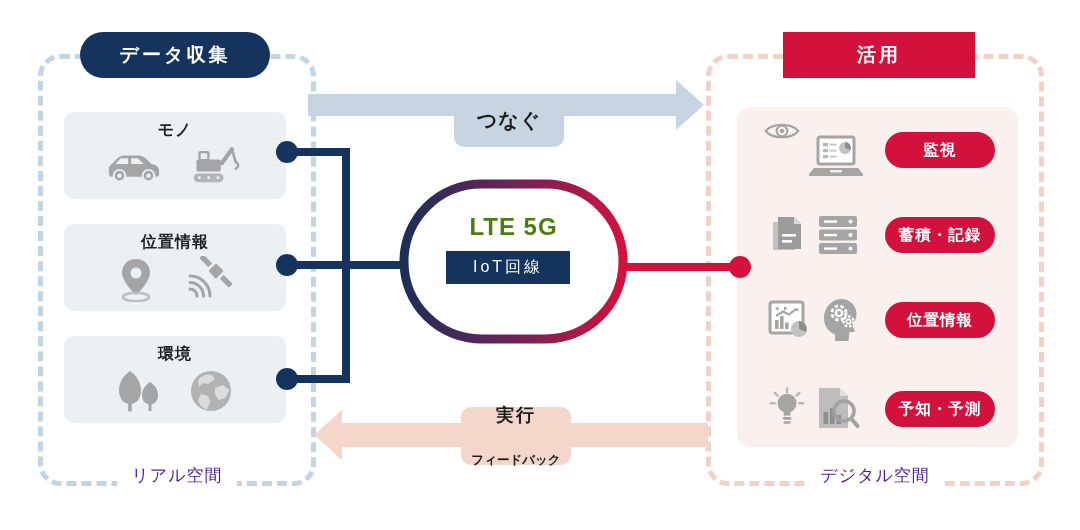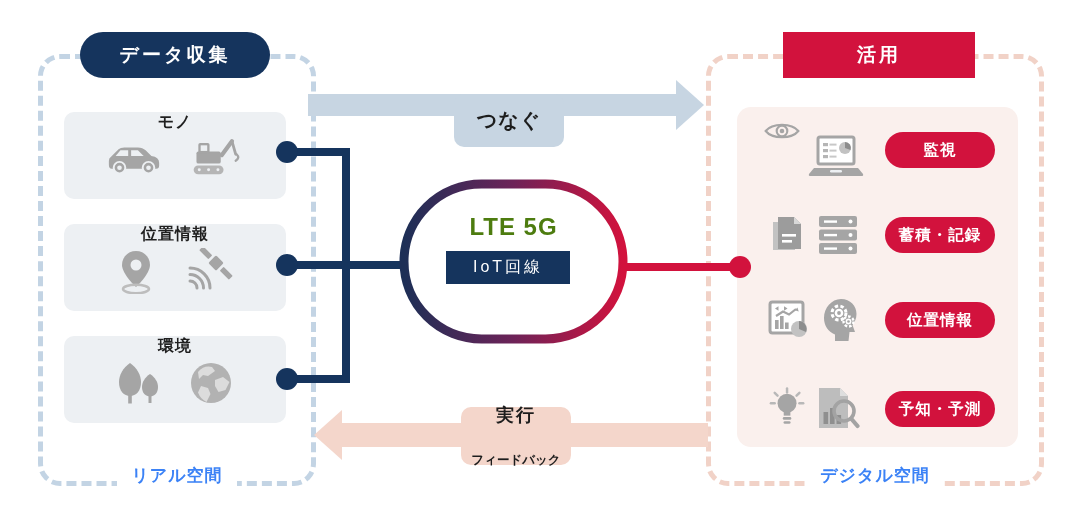--- a/index.html
+++ b/index.html
@@ -13,31 +13,31 @@
   .dash-right { left:706px; top:54px; width:338px; height:432px; border:5px dashed #f1d2c7; }
 
   
   .hdr { position:absolute; z-index:5; height:46px; display:flex; align-items:center; justify-content:center;
          color:#ffffff; font-size:19px; font-weight:700; letter-spacing:3px; }
   .hdr-left  { left:80px;  top:32px; width:190px; background:#15345d; border-radius:24px; }
   .hdr-right { left:783px; top:32px; width:192px; background:#d2123d; }
 
   
   .group { position:absolute; left:64px; width:222px; height:87px; background:#edf0f3; border-radius:10px;
-           z-index:2; display:flex; flex-direction:column; align-items:center; padding-top:0; }
+           z-index:2; display:flex; flex-direction:column; align-items:center; padding-top:8px; }
   .group-1 { top:112px; } .group-2 { top:224px; } .group-3 { top:336px; }
   .group-title { font-size:16px; font-weight:700; color:#1f1f1f; letter-spacing:1px; }
   .group-icons { display:flex; align-items:flex-end; gap:26px; margin-top:3px; }
 
   
   .space-label-wrap { position:absolute; top:462px; z-index:5; text-align:center; }
   .space-left  { left:38px;  width:278px; }
   .space-right { left:706px; width:338px; }
   .space-label { display:inline-block; background:#ffffff; padding:0 14px; line-height:28px;
-                 font-size:17px; font-weight:700; color:#3b82f6; letter-spacing:1px;text-align:right; }
+                 font-size:17px; font-weight:400; color:#4c1d95; letter-spacing:1px;text-align:right; }
 
   
   .arrow-part { position:absolute; z-index:3; }
   .shaft-top { left:308px; top:94px; width:370px; height:22px; background:#c7d5e2; }
   .head-top  { left:676px; top:80px; width:0; height:0;
                border-top:25px solid transparent; border-bottom:25px solid transparent; border-left:28px solid #c7d5e2; }
   .label-top { left:454px; top:94px; width:110px; height:53px; background:#c7d5e2; border-radius:10px;
                display:flex; align-items:center; justify-content:center; font-size:20px; font-weight:700; color:#1d1d1d; letter-spacing:1px; }
   .shaft-bottom { left:341px; top:423px; width:367px; height:24px; background:#f4d6cb; }
   .head-bottom  { left:314px; top:410px; width:0; height:0;

